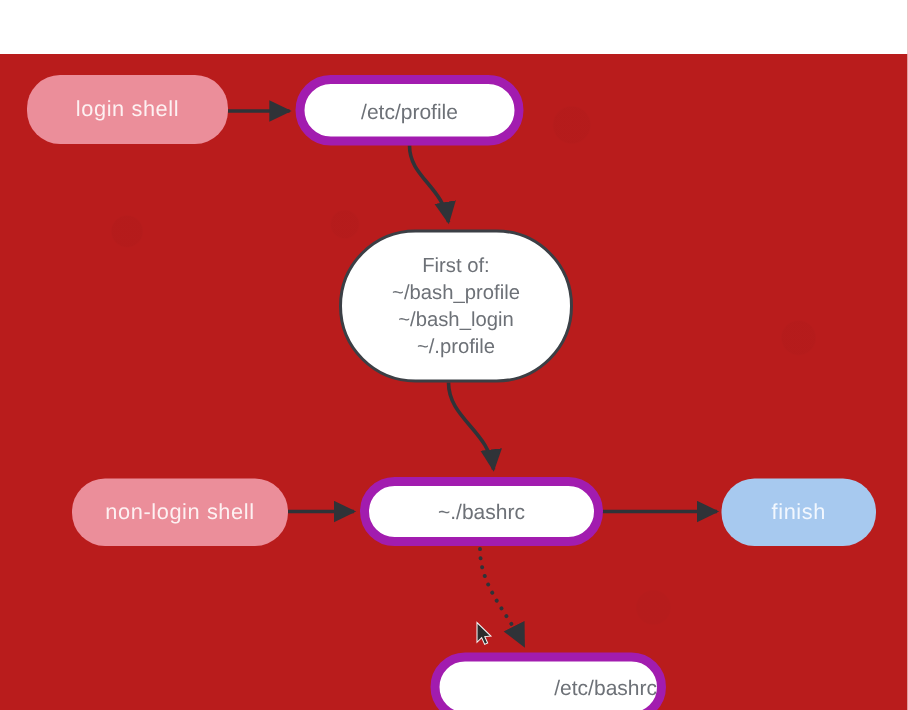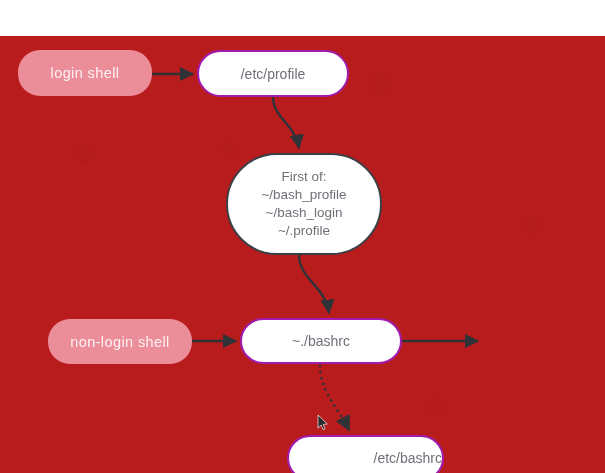--- a/index.html
+++ b/index.html
@@ -64,21 +64,21 @@
     border-radius: 22px;
     background: #a7c9ef;
     color: #f2f7fe;
     font-size: 14.5px;
     letter-spacing: 0.4px;
   }
 
   .node-box {
     border-radius: 24px;
     background: #ffffff;
-    border: 2px solid #a21caf;
+    border: 6px solid #a21caf;
     color: #6d7177;
     font-size: 14px;
   }
 
   .node-box-tall {
     border-radius: 54px;
     background: #ffffff;
     border: 2px solid #3b3f45;
     color: #6d7177;
     font-size: 13.5px;
@@ -153,20 +153,23 @@
   </div>
 
   <div class="node node-pill" style="left:48px; top:283px; width:144px; height:45px;">
     <span>non-login shell</span>
   </div>
 
   <div class="node node-box" style="left:240px; top:282px; width:162px; height:46px;">
     <span>~./bashrc</span>
   </div>
 
+  <div class="node node-pill-blue" style="left:481px; top:283px; width:103px; height:45px;">
+    <span>finish</span>
+  </div>
 
   <div class="node node-box" style="left:287px; top:399px; width:157px; height:46px;justify-content:flex-end;">
     <span>/etc/bashrc</span>
   </div>
 
   <svg id="cursor" viewBox="0 0 12 18" xmlns="http://www.w3.org/2000/svg">
     <path d="M1,1 L1,14.2 L4.1,11.1 L6.1,15.6 L8.1,14.7 L6.2,10.4 L10.3,10.0 Z" fill="#2b2b2b" stroke="#f5f5f5" stroke-width="0.7"></path>
   </svg>
 
 

